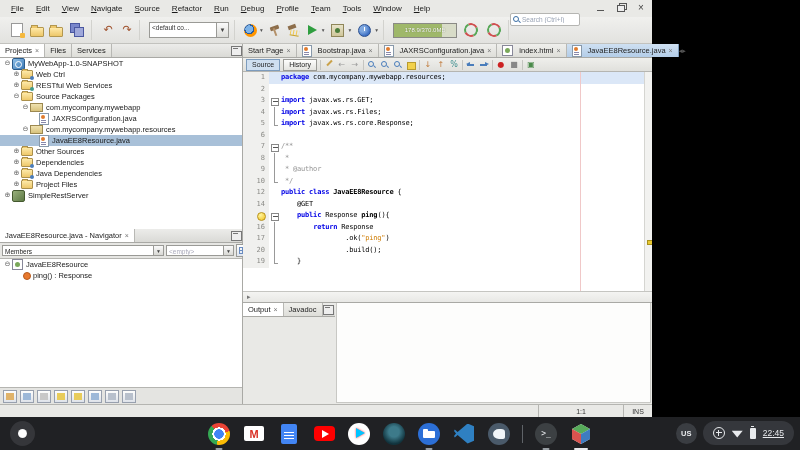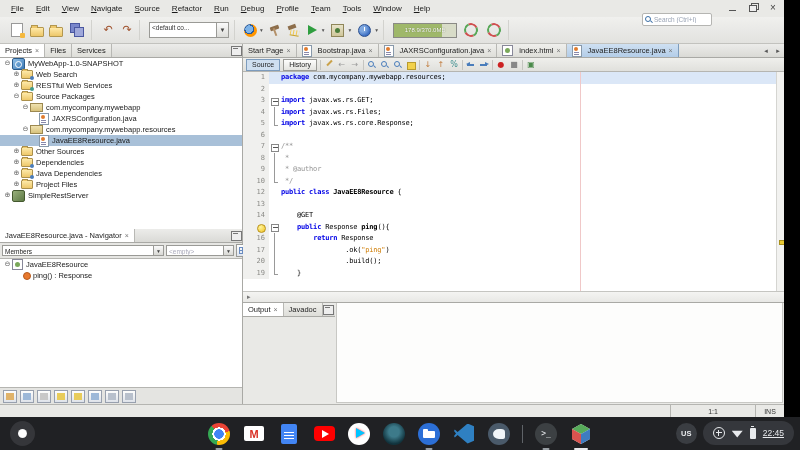--- a/index.html
+++ b/index.html
@@ -1,18 +1,18 @@
 <!DOCTYPE html>
 <html><head>
 <meta charset="utf-8">
 <style>
   html,body{margin:0;padding:0;background:#000;}
   #screen{position:relative;width:800px;height:450px;overflow:hidden;font-family:"Liberation Sans",sans-serif;-webkit-font-smoothing:antialiased;}
   
-  #nb{position:absolute;left:0;top:0;width:784px;height:417px;background:#e9e9e6;}
+  #nb{position:absolute;left:0;top:0;width:652px;height:417px;background:#e9e9e6;}
   
   #menubar{position:absolute;left:0;top:0;width:100%;height:17px;background:linear-gradient(#f6f6f4,#ebebе8);display:flex;align-items:center;padding-left:5px;box-sizing:border-box;}
   .menu-item{font-size:8px;color:#1a1a1a;padding:2px 6px;cursor:default;}
   .menu-item u{text-decoration:underline;}
   #winctl{position:absolute;right:6px;top:3px;display:flex;gap:10px;align-items:center;}
   .wc{width:10px;height:9px;position:relative;display:inline-block;}
   .wc-min::after{content:"";position:absolute;left:1px;bottom:1px;width:7px;height:1.5px;background:#555;}
   .wc-rest::after{content:"";position:absolute;left:1px;top:2px;width:6px;height:5px;border:1px solid #555;background:#eee;}
   .wc-rest::before{content:"";position:absolute;left:3px;top:0;width:6px;height:5px;border:1px solid #555;}
   .wc-close{font-size:10px;line-height:9px;color:#444;text-align:center;}
@@ -265,21 +265,21 @@
           </div>
         <div class="tree" id="proj-tree" style="flex:none;height:171px;">
             <div class="trow" style="padding-left: 3px;">
               <span class="exp">⊖</span>
               <span class="ti ti-webapp"></span>
               <span>MyWebApp-1.0-SNAPSHOT</span>
             </div>
             <div class="trow" style="padding-left: 12px;">
               <span class="exp">⊕</span>
               <span class="ti ti-folder badge-b"></span>
-              <span>Web Search</span>
+              <span>Web Ctrl</span>
             </div>
             <div class="trow" style="padding-left: 12px;">
               <span class="exp">⊕</span>
               <span class="ti ti-folder badge-t"></span>
               <span>RESTful Web Services</span>
             </div>
             <div class="trow" style="padding-left: 12px;">
               <span class="exp">⊖</span>
               <span class="ti ti-folder"></span>
               <span>Source Packages</span>
@@ -497,25 +497,20 @@
               </div>
               <div class="cl">
                 <span class="gut">10</span>
                 <span class="fold fe"></span>
                 <span class="ctext"><span class="cm"> */</span></span>
               </div>
               <div class="cl">
                 <span class="gut">12</span>
                 <span class="fold"></span>
                 <span class="ctext"><span class="kw">public class </span><span class="cls">JavaEE8Resource</span><span class="pl"> {</span></span>
-              </div>
-              <div class="cl">
-                <span class="gut">13</span>
-                <span class="fold"></span>
-                <span class="ctext"></span>
               </div>
               <div class="cl">
                 <span class="gut">14</span>
                 <span class="fold"></span>
                 <span class="ctext"><span class="pl">    @GET</span></span>
               </div>
               <div class="cl">
                 <span class="gut">
                   <span class="bulb"></span>
                 </span>

